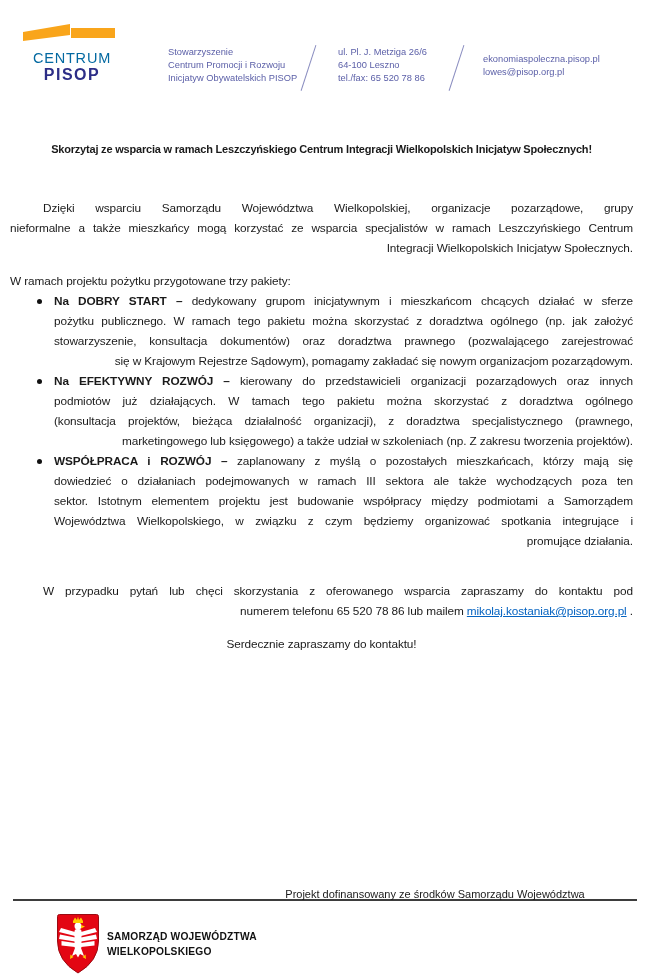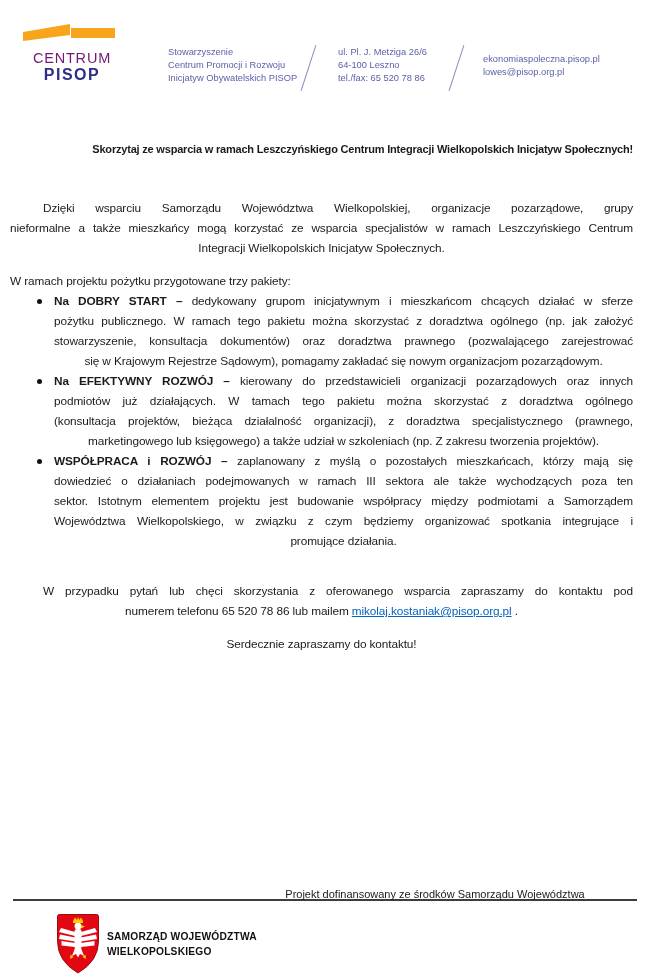--- a/index.html
+++ b/index.html
@@ -7,39 +7,39 @@
   .page {
     position:relative; width:650px; height:978px; background:#fff;
     font-family:"Liberation Sans", sans-serif; color:#1a1a1a; overflow:hidden;
     margin:0 auto;
   }
 
   
   .letterhead { position:relative; height:120px; }
   .logo-mark { position:absolute; left:23px; top:23px; }
   .logo-centrum { position:absolute; left:25px; top:50px; width:94px; text-align:center;
-    font-size:14.5px; font-weight:500; letter-spacing:0.8px; color:#701a75; }
+    font-size:14.5px; font-weight:500; letter-spacing:0.8px; color:#0369a1; }
   .logo-pisop { position:absolute; left:25px; top:66px; width:94px; text-align:center;
     font-size:16px; font-weight:bold; letter-spacing:1.5px; color:#2d2e87; }
   .hcol { position:absolute; top:46px; font-size:9.3px; line-height:13px; color:#5c60a8; }
   .hcol-org { left:168px; }
   .hcol-addr { left:338px; }
   .hcol-web { left:483px; top:53px; }
   .hdiv { position:absolute; top:44px; width:1.4px; height:48px; background:#8a8dc0;
     transform:rotate(18deg); }
   .hdiv-1 { left:308px; }
   .hdiv-2 { left:456px; }
 
   
   .content { padding:0 17px 0 10px; font-size:11.8px; line-height:20px; letter-spacing:-0.1px; }
-  .title { margin-top:21px; text-align:right; font-weight:bold; font-size:11px;
+  .title { margin-top:21px; text-align:center; font-weight:bold; font-size:11px;
     letter-spacing:-0.2px; line-height:16px; }
   .intro { margin-top:41px; }
   .jl { text-align:justify; text-align-last:justify; }
-  .ll { text-align:center; }
+  .ll { text-align:right; }
   .ind { text-indent:33px; }
   .packages-intro { margin-top:13px; }
   .bullet-list { list-style:none; }
   .bullet-item { position:relative; padding-left:44px; }
   .bullet-dot { position:absolute; left:27px; top:7.5px; width:5px; height:5px;
     border-radius:50%; background:#111; }
   .contact { margin-top:30px; }
   .email-link { color:#0563c1; text-decoration:underline; }
   .closing { margin-top:15px; text-align:center; font-weight:normal; line-height:16px; }
 

